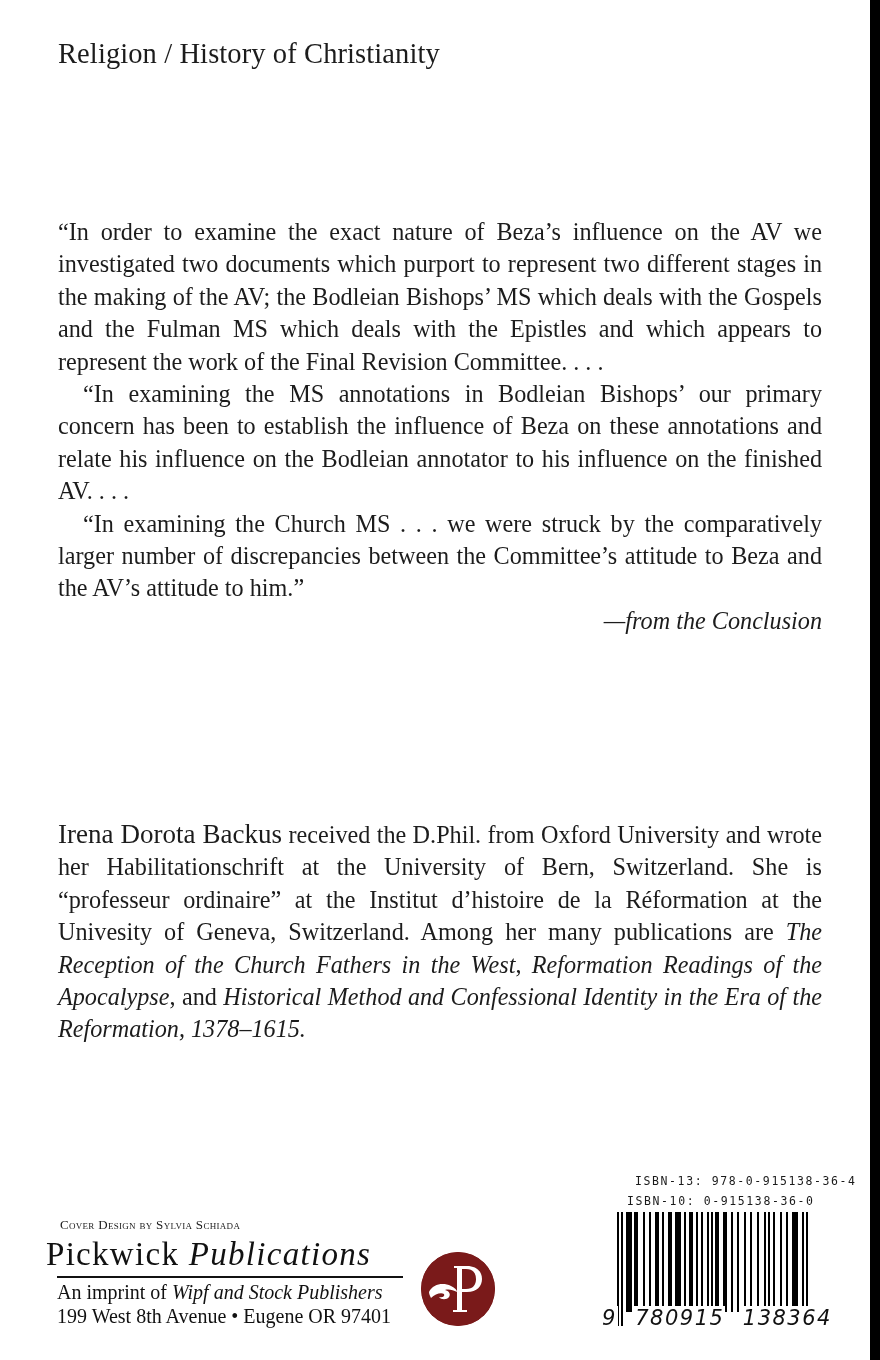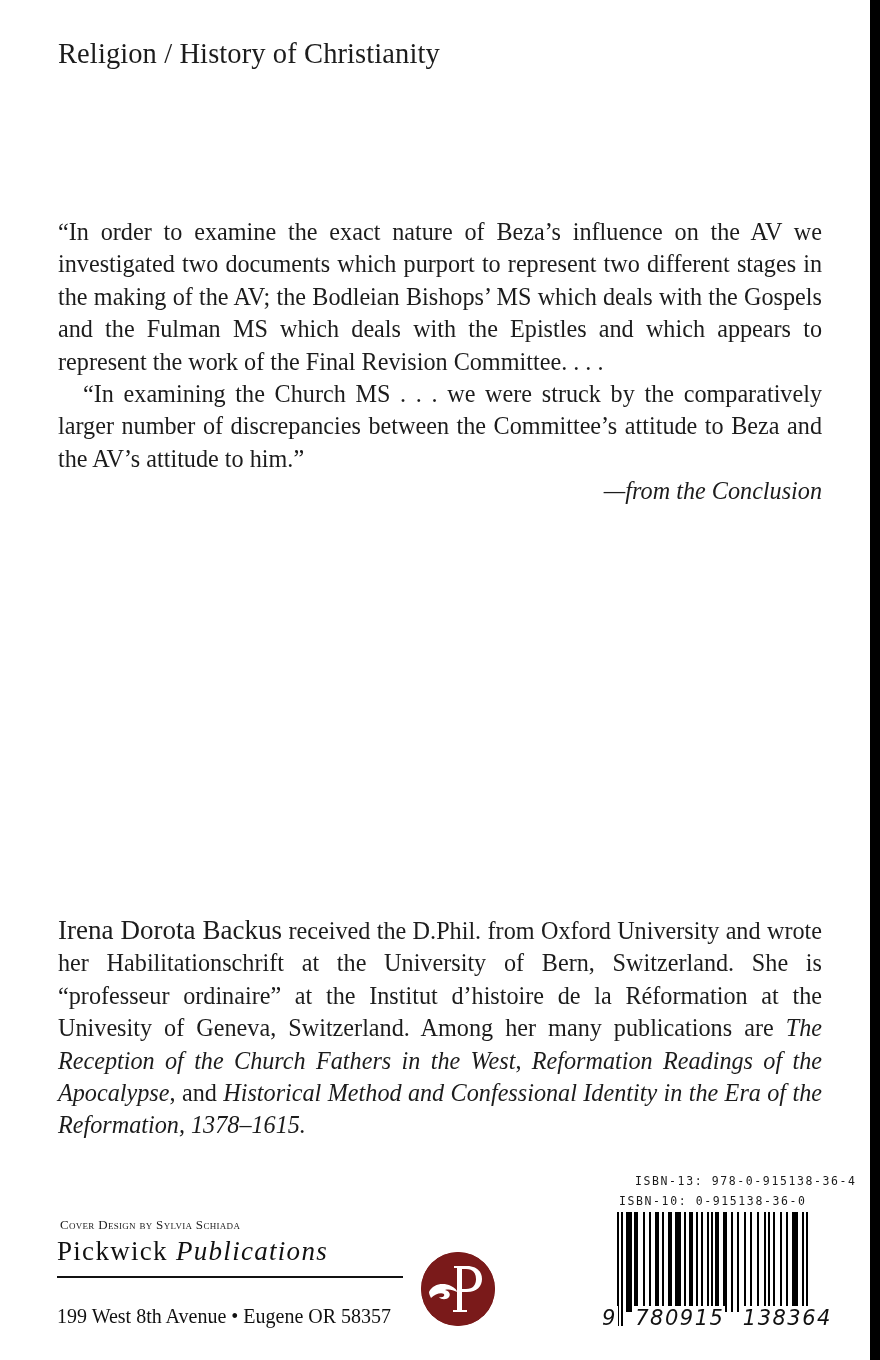--- a/index.html
+++ b/index.html
@@ -58,21 +58,21 @@
     }
     .attribution {
       text-align: left;
       text-align-last: right !important;
       font-style: italic;
       margin-top: 0;
     }
     .bio {
       position: absolute;
       left: 58px;
-      top: 914px;
+      top: 818px;
       width: 764px;
       font-size: 24.2px;
       line-height: 32.4px;
       text-align: justify;
       color: #1c1c1c;
     }
     .bio p { margin: 0; text-align-last: left; }
     .bio .author-name { font-size: 27px; }
     .bio em { font-style: italic; }
 
@@ -82,23 +82,23 @@
       left: 60px;
       top: 1217px;
       font-size: 13px;
       font-variant: small-caps;
       letter-spacing: 0.3px;
       color: #1c1c1c;
       white-space: nowrap;
     }
     .publisher-name {
       position: absolute;
-      left: 57px;
+      left: 46px;
       top: 1236px;
-      font-size: 27px;
+      font-size: 33px;
       letter-spacing: 1.3px;
       color: #111111;
       white-space: nowrap;
       text-align: right;
     }
     .publisher-name em { font-style: italic; }
     .publisher-rule {
       position: absolute;
       left: 57px;
       top: 1276px;
@@ -140,21 +140,21 @@
     .isbn-line {
       position: absolute;
       left: 619px;
       font-family: "DejaVu Sans Mono", "Liberation Mono", monospace;
       font-size: 11.5px;
       letter-spacing: 1.6px;
       color: #1a1a1a;
       white-space: nowrap;
     }
     .isbn13 { top: 1174px; margin-left: 16px; }
-    .isbn10 { top: 1194px; }
+    .isbn10 { top: 1194px; margin-left: 8px; }
     .barcode {
       position: absolute;
       left: 600px;
       top: 1212px;
       width: 220px;
       height: 120px;
     }
     .barcode svg { display: block; }
     .barcode-digits {
       position: absolute;
@@ -171,33 +171,35 @@
   </style>
 </head>
 <body>
 
 <div class="page">
 
   <div class="category">Religion / History of Christianity</div>
 
   <div class="quote-block">
     <p>“In order to examine the exact nature of Beza’s influence on the AV we investigated two documents which purport to represent two different stages in the making of the AV; the Bodleian Bishops’ MS which deals with the Gospels and the Fulman MS which deals with the Epistles and which appears to represent the work of the Final Revision Committee. . . .</p>
+    <p class="indent">“In examining the MS annotations in Bodleian Bishops’ our primary concern has been to establish the influence of Beza on these annotations and relate his influence on the Bodleian annotator to his influence on the finished AV. . . .</p>
     <p class="indent">“In examining the Church MS . . . we were struck by the comparatively larger number of discrepancies between the Committee’s attitude to Beza and the AV’s attitude to him.”</p>
     <p class="attribution">—from the Conclusion</p>
   </div>
 
   <div class="bio">
     <p><span class="author-name">Irena Dorota Backus</span><span> received the D.Phil. from Oxford University and wrote her Habilitationschrift at the University of Bern, Switzerland. She is “professeur ordinaire” at the Institut d’histoire de la Réformation at the Univesity of Geneva, Switzerland. Among her many publications are </span><em>The Reception of the Church Fathers in the West</em><span>, </span><em>Reformation Readings of the Apocalypse</em><span>, and </span><em>Historical Method and Confessional Identity in the Era of the Reformation, 1378–1615.</em></p>
   </div>
 
   <div class="cover-credit">Cover Design by Sylvia Schiada</div>
 
   <div class="publisher-name"><span>Pickwick </span><em>Publications</em></div>
   <div class="publisher-rule"></div>
-  <div class="address">199 West 8th Avenue • Eugene OR 58357</div>
+  <div class="imprint"><span>An imprint of </span><em>Wipf and Stock Publishers</em></div>
+  <div class="address">199 West 8th Avenue • Eugene OR 97401</div>
 
   <div class="logo">
     <svg viewBox="0 0 74 74" xmlns="http://www.w3.org/2000/svg">
       <circle cx="37" cy="37" r="37" fill="#7a1a1a"></circle>
 
       <path d="M33 14 L33 16 L36 16 L36 58 L32 58 L32 60 L46 60 L46 58 L41 58 L41 40 L46 40 C56 40 61 34 61 27 C61 19 55 14 46 14 Z M41 17 L45 17 C52 17 55 21 55 27 C55 33 52 37 45 37 L41 37 Z" fill="#ffffff"></path>
 
       <path d="M8 40 C12 32 22 30 30 34 C34 36 36 38 36 40 C32 38 28 37 24 38 C28 39 30 42 28 45 C26 48 20 48 18 45 C22 46 24 44 23 42 C20 40 14 42 10 46 C9 44 8 42 8 40 Z" fill="#ffffff"></path>
     </svg>
   </div>

